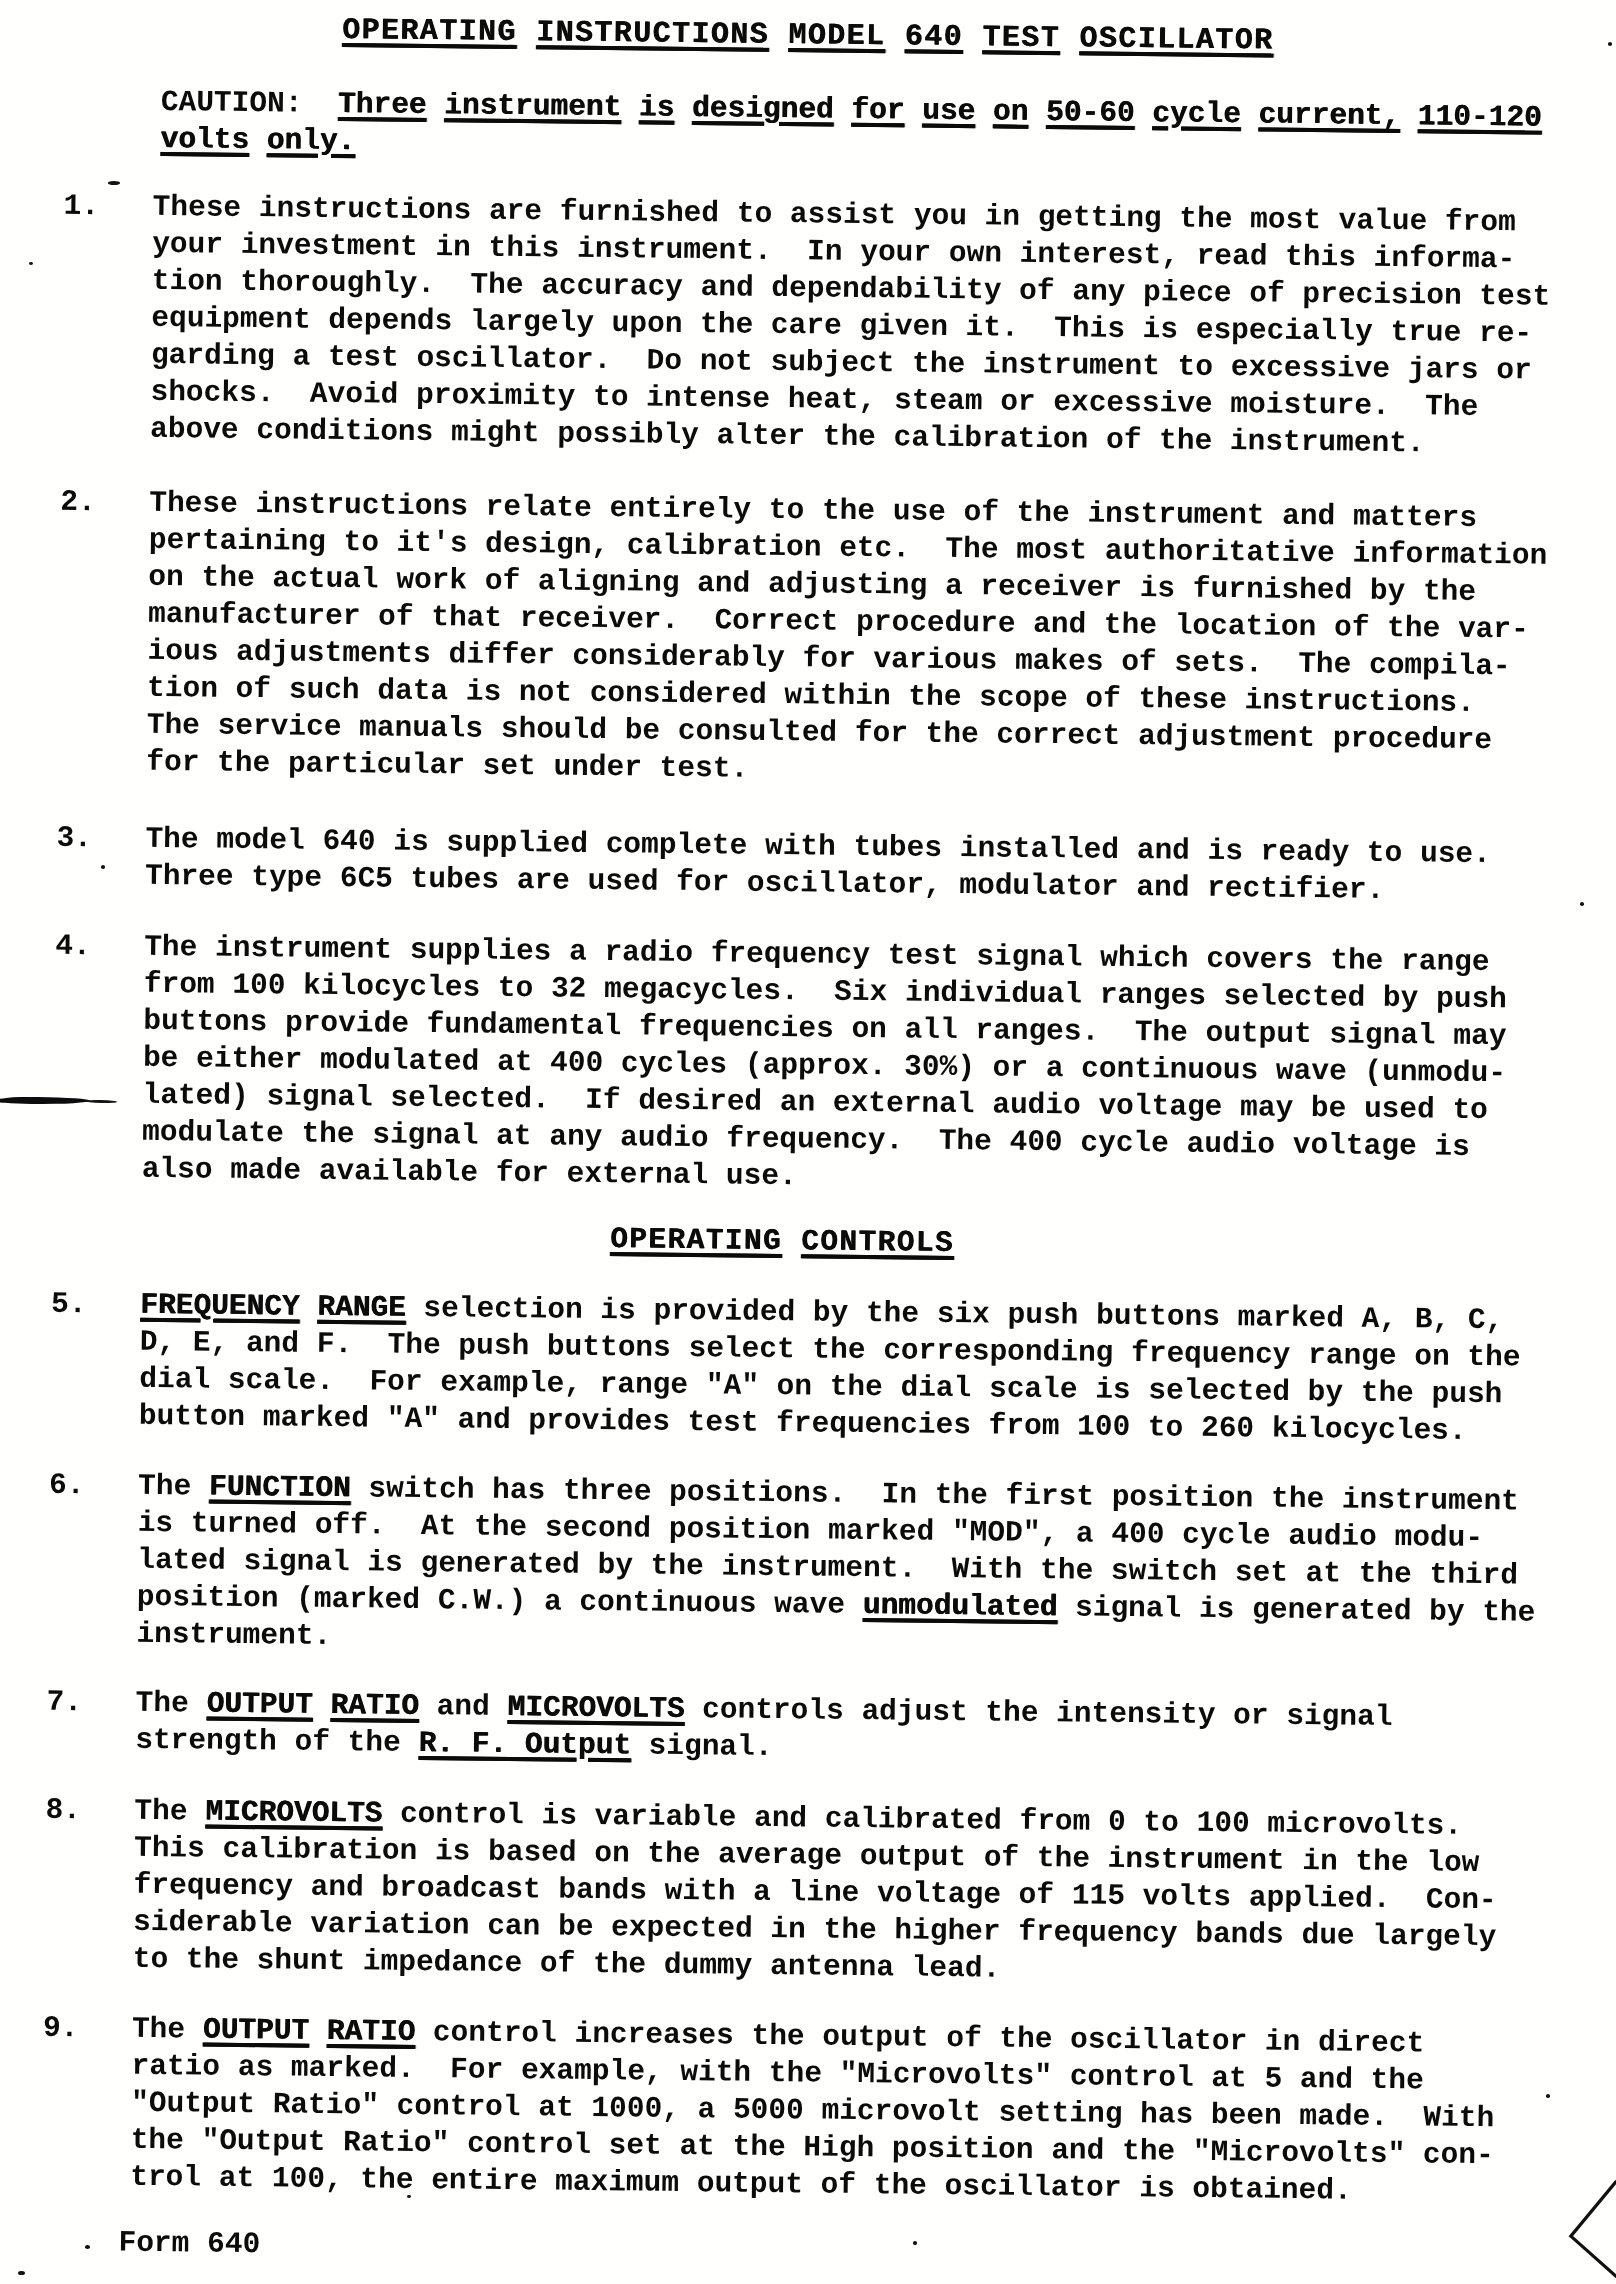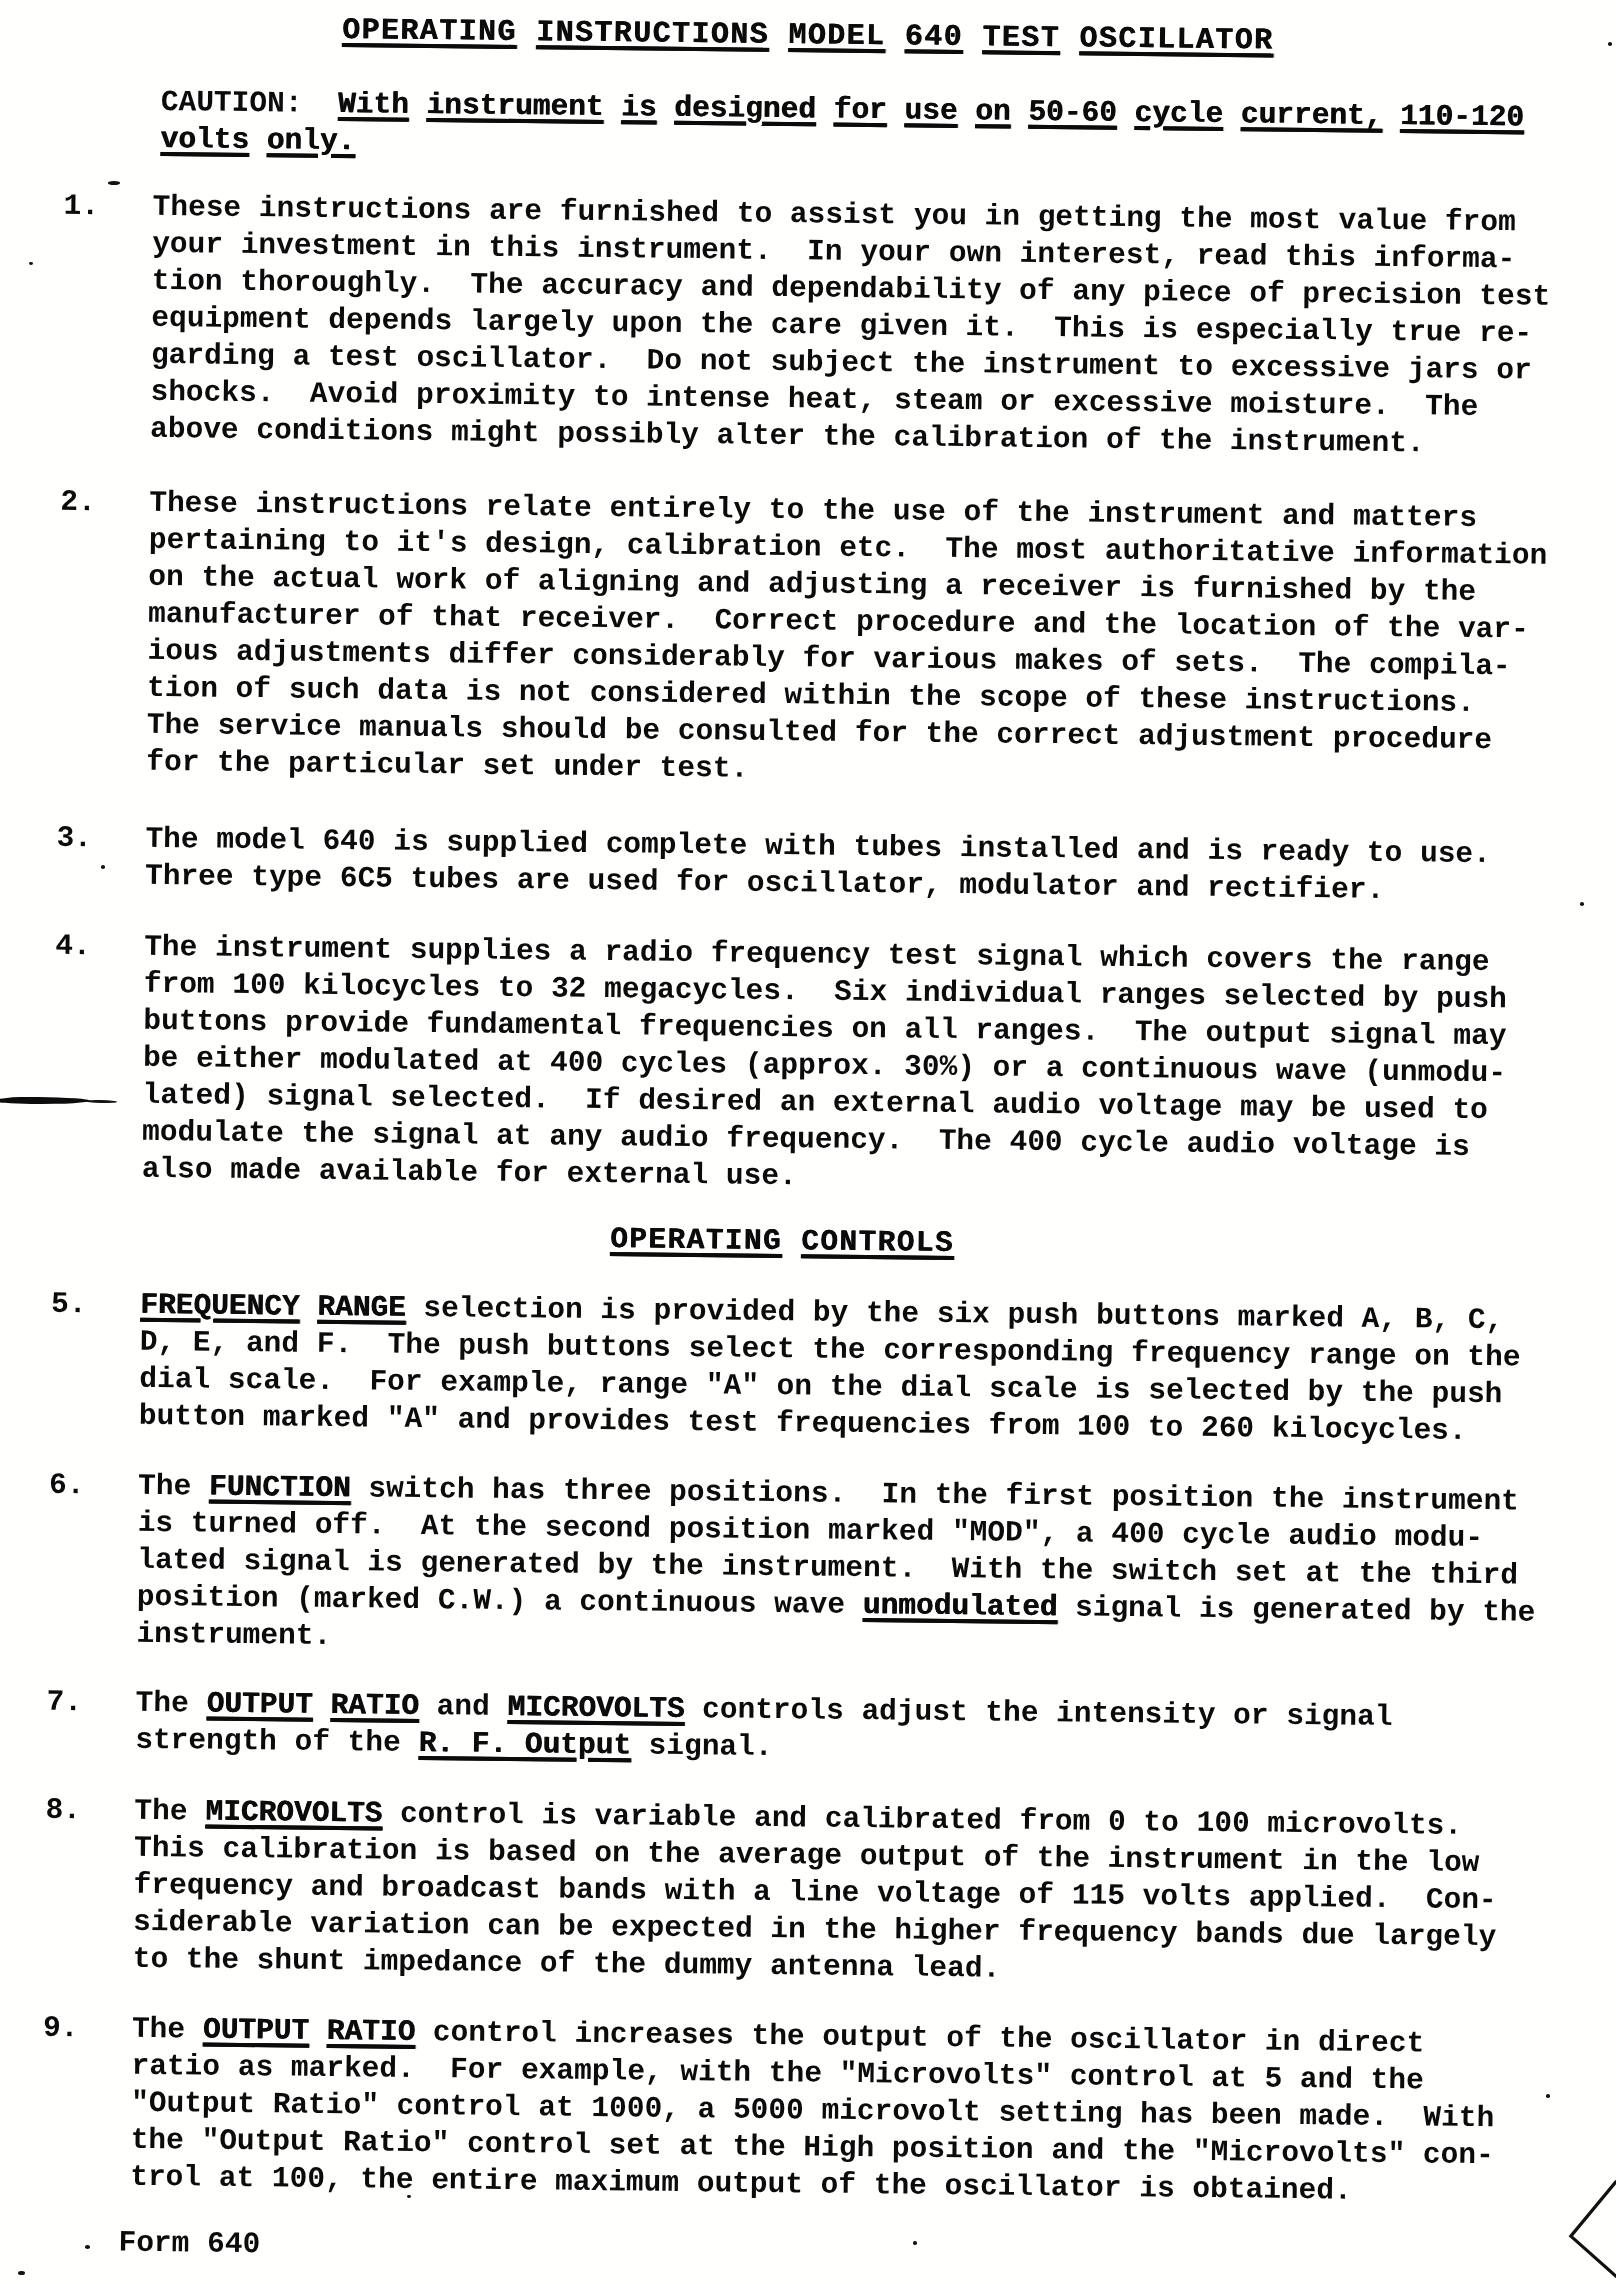--- a/index.html
+++ b/index.html
@@ -72,21 +72,21 @@
   .crease{position:absolute;left:1473px;top:2084px;width:144px;height:201px;}
   .speck{position:absolute;background:#131313;border-radius:50%;}
 </style>
 </head>
 <body>
 
 <div class="page" style="--ink: #0b0b0b; --paper: #fffffe;">
   <div class="tilt">
     <h1 class="title"><span class="u">OPERATING</span> <span class="u">INSTRUCTIONS</span> <span class="u">MODEL</span> <span class="u">640</span> <span class="u">TEST</span> <span class="u">OSCILLATOR</span></h1>
 
-    <div class="caution">CAUTION:  <span class="u">With</span> <span class="u">instrument</span> <span class="u">is</span> <span class="u">designed</span> <span class="u">for</span> <span class="u">use</span> <span class="u">on</span> <span class="u">50-60</span> <span class="u">cycle</span> <span class="u">current,</span> <span class="u">110-120</span>
+    <div class="caution">CAUTION:  <span class="u">Three</span> <span class="u">instrument</span> <span class="u">is</span> <span class="u">designed</span> <span class="u">for</span> <span class="u">use</span> <span class="u">on</span> <span class="u">50-60</span> <span class="u">cycle</span> <span class="u">current,</span> <span class="u">110-120</span>
 <span class="u">volts</span> <span class="u">only.</span></div>
 
     <div id="items-container">
         <div class="item item-1">
           <span class="num">1.</span>
           <div class="body">These instructions are furnished to assist you in getting the most value from
 your investment in this instrument.  In your own interest, read this informa-
 tion thoroughly.  The accuracy and dependability of any piece of precision test
 equipment depends largely upon the care given it.  This is especially true re-
 garding a test oscillator.  Do not subject the instrument to excessive jars or

